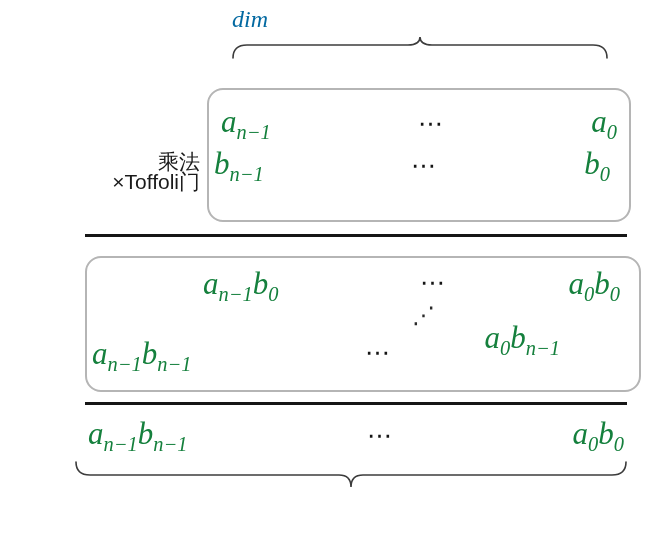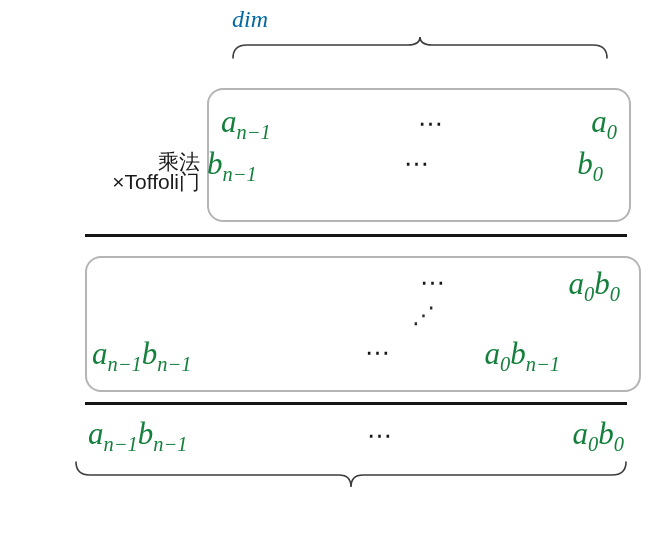--- a/index.html
+++ b/index.html
@@ -33,41 +33,42 @@
   </svg>
 
   <div class="rbox" style="left:207px; top:88px; width:424px; height:134px;"></div>
 
   <div class="mrow" style="left:221px; top:104px; width:396px;">
     <span class="math"><span>a</span><sub>n−1</sub></span>
     <span class="dots">⋯</span>
     <span class="math"><span>a</span><sub>0</sub></span>
   </div>
 
-  <div class="mrow" style="left:207px; top:146px; width:396px;align-items:center;">
+  <div class="mrow" style="left:214px; top:146px; width:396px;">
     <span class="math"><span>b</span><sub>n−1</sub></span>
     <span class="dots">⋯</span>
     <span class="math"><span>b</span><sub>0</sub></span>
   </div>
 
   <div class="cn abs" style="left:40px; top:148px; width:160px;">乘法</div>
   <div class="cn abs" style="left:30px; top:168px; width:170px;">×Toffoli门</div>
 
   <div class="rule" style="left:85px; top:234px; width:542px;"></div>
 
   <div class="rbox" style="left:85px; top:256px; width:556px; height:136px;"></div>
 
+  <span class="math abs" style="left:203px; top:266px;"><span>a</span><sub>n−1</sub><span>b</span><sub>0</sub></span>
   <span class="dots abs" style="left:420px; top:268px;">⋯</span>
   <span class="math abs" style="right:47px; top:266px;"><span>a</span><sub>0</sub><span>b</span><sub>0</sub></span>
 
   <span class="diagdots abs" style="left:412px; top:302px;">⋰</span>
 
   <span class="math abs" style="left:92px; top:336px;"><span>a</span><sub>n−1</sub><span>b</span><sub>n−1</sub></span>
   <span class="dots abs" style="left:365px; top:338px;">⋯</span>
-  <span class="math abs" style="right:107px; top:336px;margin-left:8px;"><span>a</span><sub>0</sub><span>b</span><sub>n−1</sub></span>
+  <span class="math abs" style="right:107px; top:320px;margin-left:8px;"><span>a</span><sub>0</sub><span>b</span><sub>n−1</sub></span>
 
   <div class="rule" style="left:85px; top:402px; width:542px;"></div>
 
   <div class="mrow" style="left:88px; top:416px; width:536px;">
     <span class="math"><span>a</span><sub>n−1</sub><span>b</span><sub>n−1</sub></span>
     <span class="dots">⋯</span>
     <span class="math"><span>a</span><sub>0</sub><span>b</span><sub>0</sub></span>
   </div>
 
   <svg class="brace abs" style="left:75px; top:460px;" width="552" height="28" viewBox="0 0 552 28">

